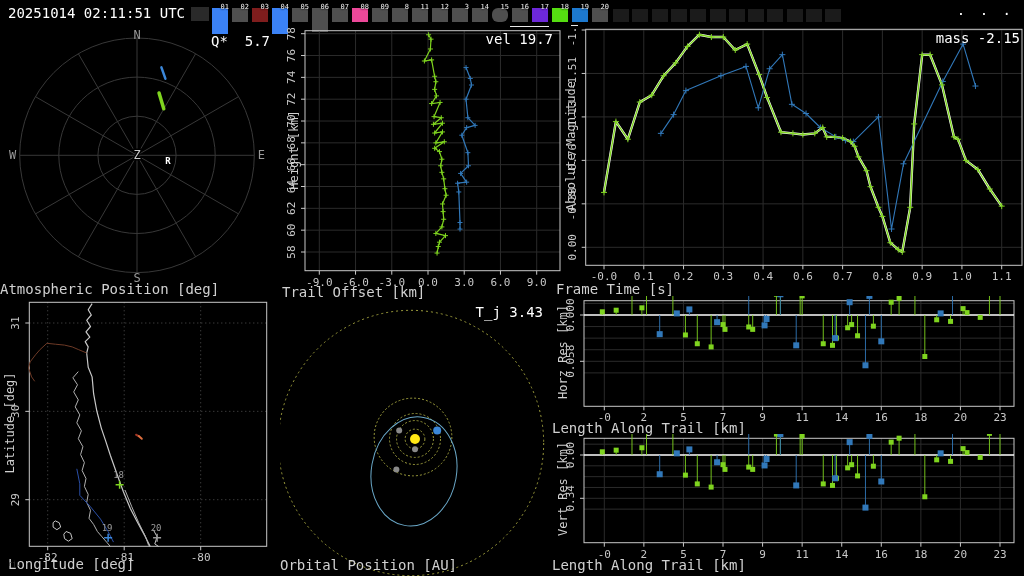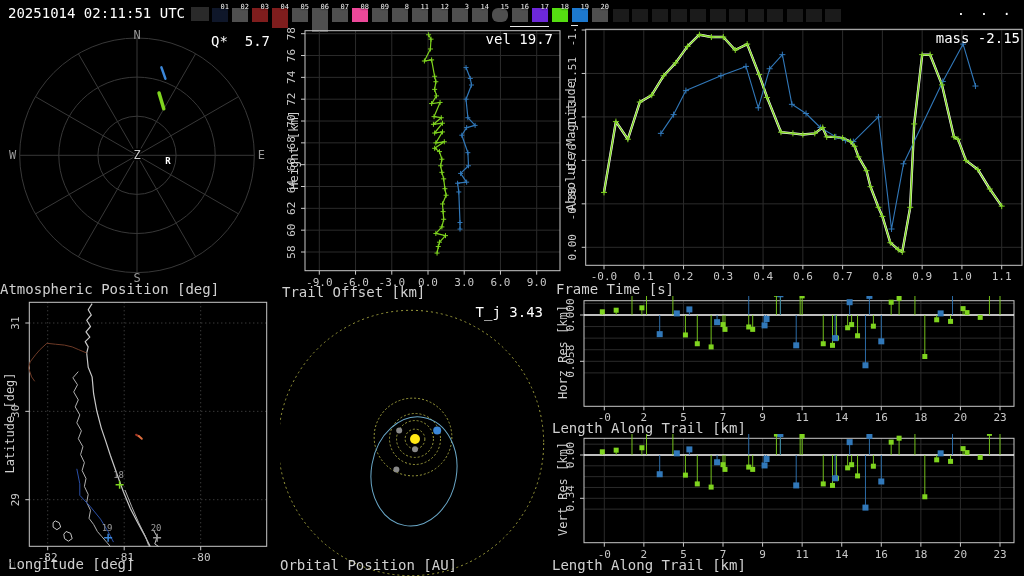--- a/index.html
+++ b/index.html
@@ -18,30 +18,30 @@
   .ylab{position:absolute;font-size:12px;color:#d0d0d0;white-space:nowrap;text-align:center;transform:rotate(-90deg);}
   .wmark{position:absolute;font-size:7px;color:#3a3a3a;}
 </style>
 </head>
 <body>
 
 <div class="topbar">
   <span class="clock">20251014 02:11:51 UTC</span>
   <div id="frame-boxes">
       <div class="fbox" style="left: 191px; top: 7px; width: 18px; height: 14px; background: rgb(42, 42, 42);"></div>
-      <div class="fbox" style="left: 212px; top: 8px; width: 16px; height: 14px; background: #0f172a;">
+      <div class="fbox" style="left: 212px; top: 8px; width: 16px; height: 26px; background: #3b82f6;">
         <span class="num">01</span>
       </div>
       <div class="fbox" style="left: 232px; top: 8px; width: 16px; height: 14px; background: rgb(79, 79, 79);">
         <span class="num">02</span>
       </div>
       <div class="fbox" style="left: 252px; top: 8px; width: 16px; height: 14px; background: #7f1d1d;">
         <span class="num">03</span>
       </div>
-      <div class="fbox" style="left: 272px; top: 8px; width: 16px; height: 20px; background: #7f1d1d;">
+      <div class="fbox" style="left: 272px; top: 8px; width: 16px; height: 26px; background: #3b82f6;">
         <span class="num">04</span>
       </div>
       <div class="fbox" style="left: 292px; top: 8px; width: 16px; height: 14px; background: rgb(79, 79, 79);">
         <span class="num">05</span>
       </div>
       <div class="fbox" style="left: 312px; top: 8px; width: 16px; height: 24px; background: rgb(79, 79, 79);">
         <span class="num">06</span>
       </div>
       <div class="fbox" style="left: 332px; top: 8px; width: 16px; height: 14px; background: rgb(79, 79, 79);">
         <span class="num">07</span>

